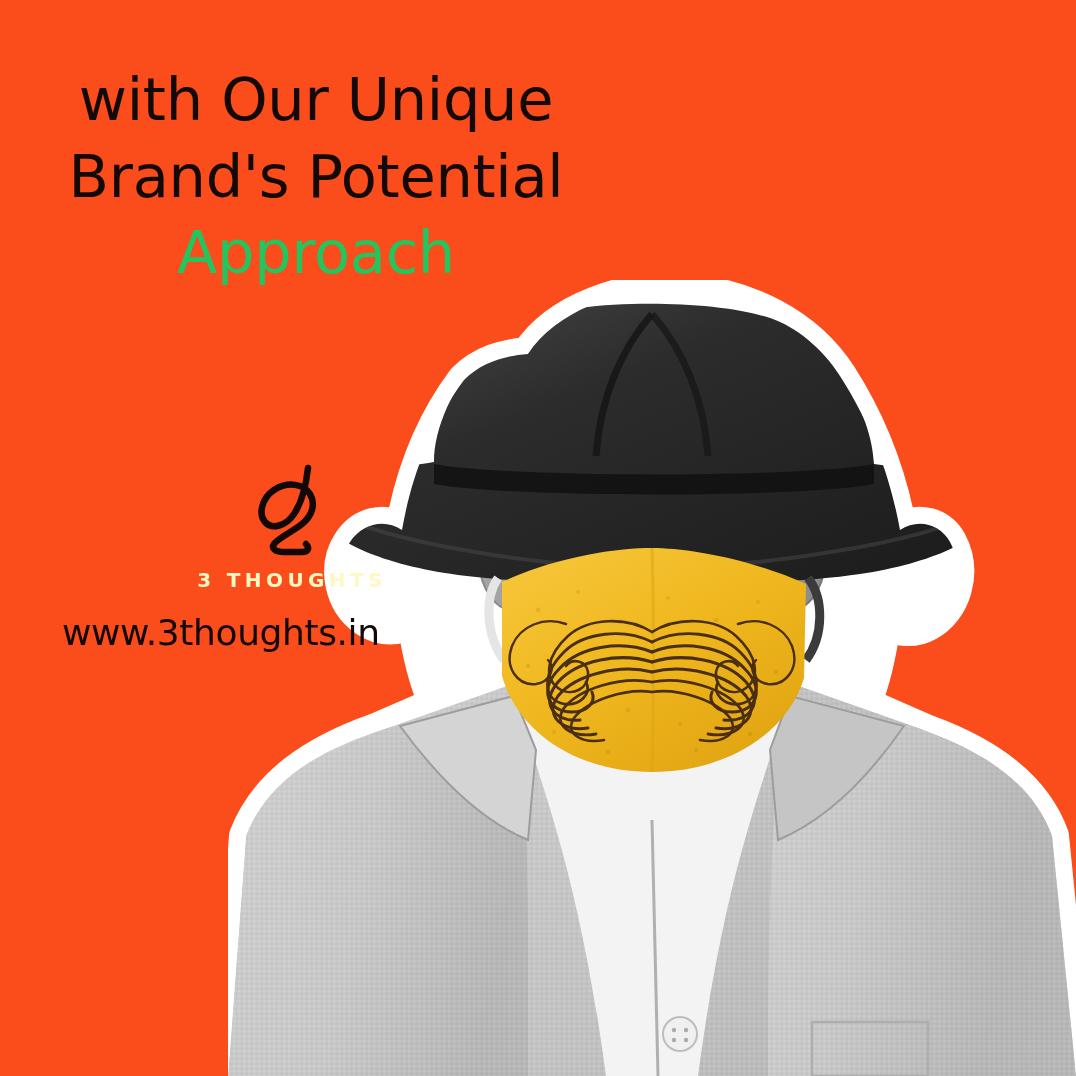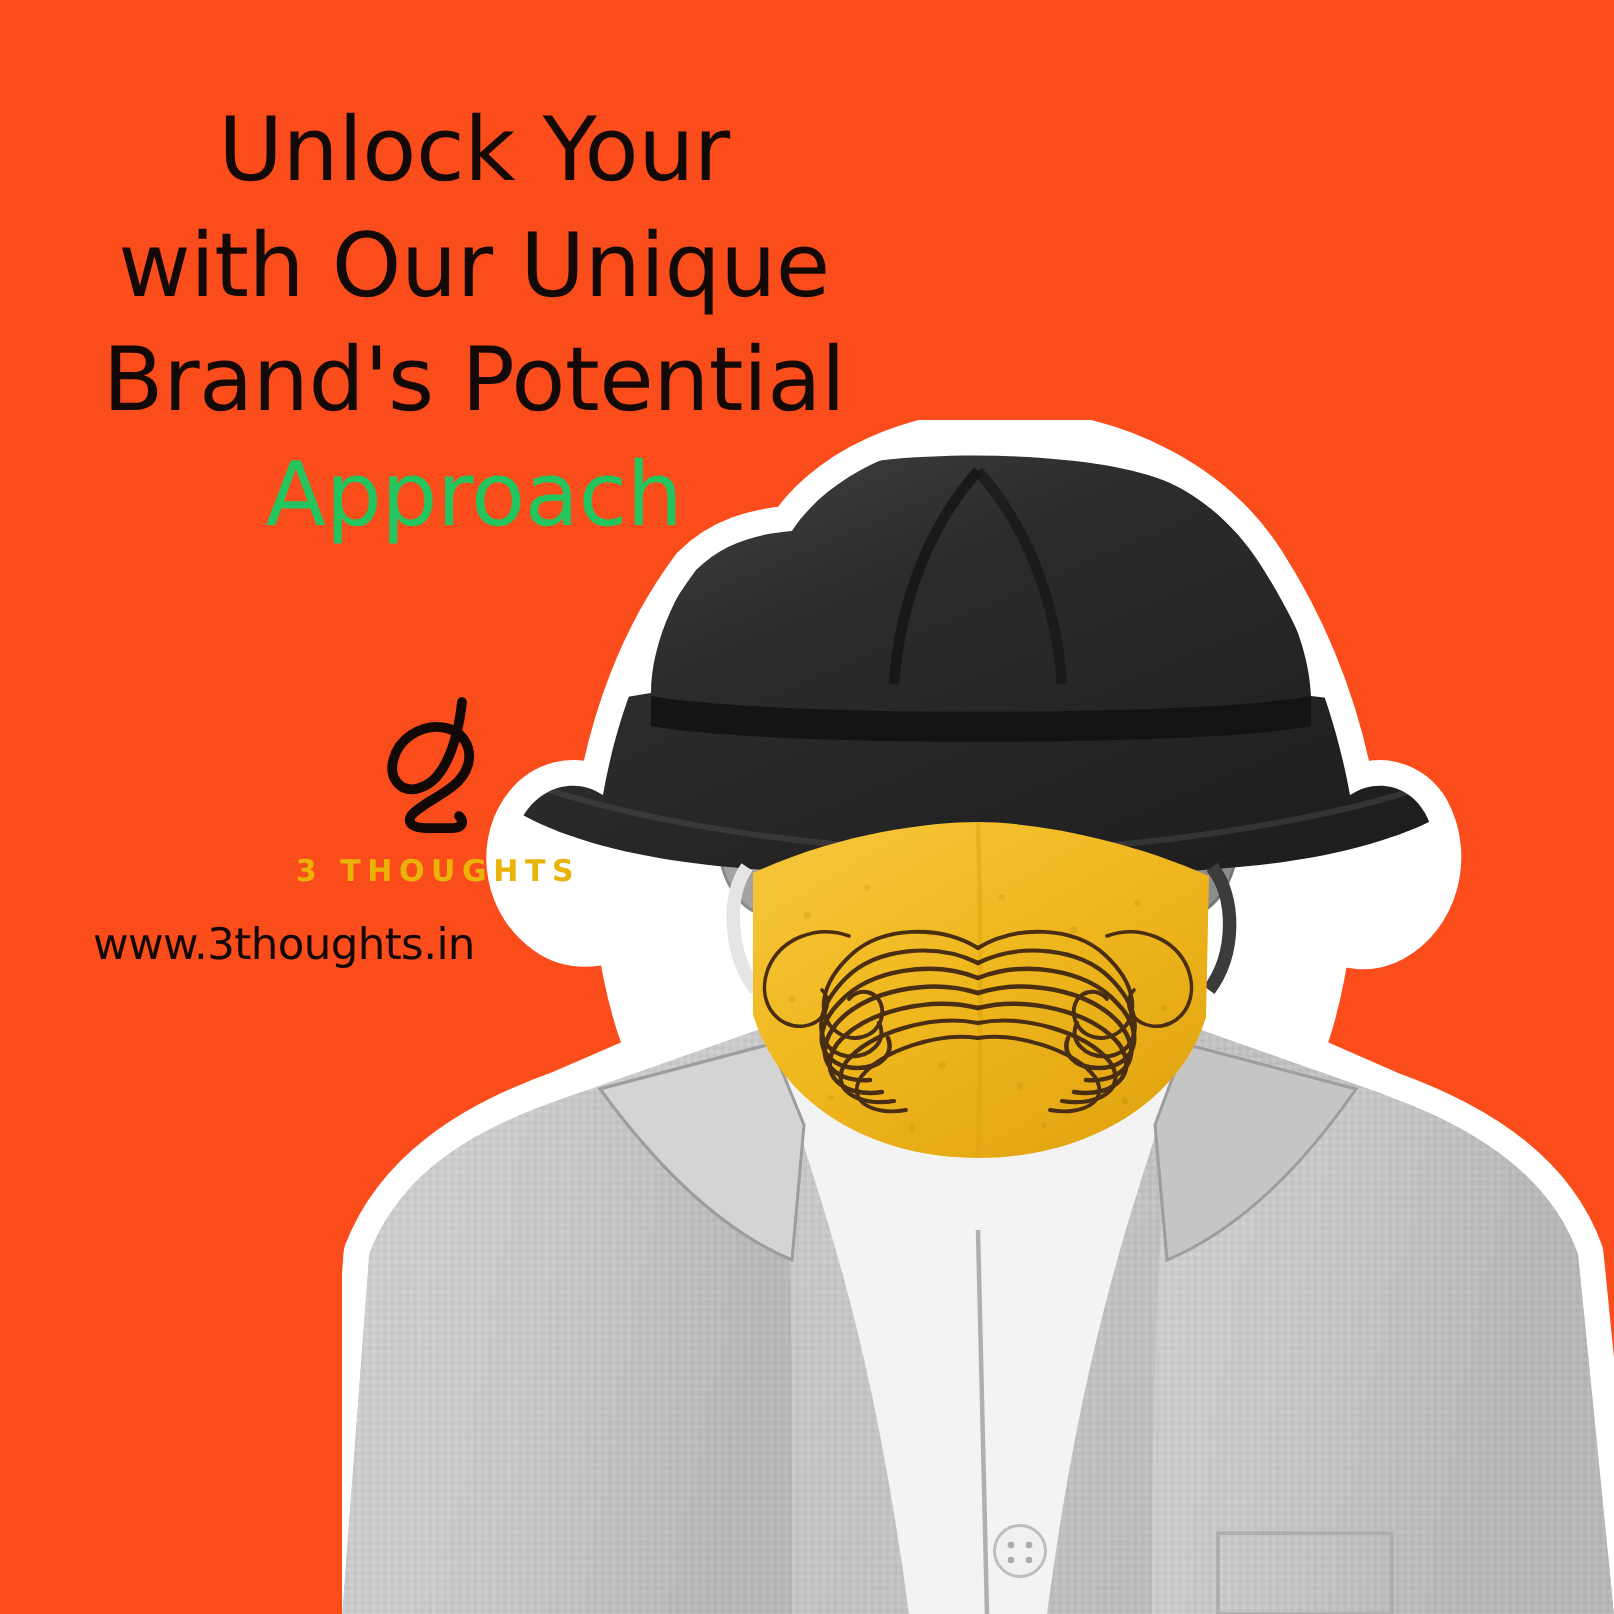--- a/index.html
+++ b/index.html
@@ -46,33 +46,33 @@
     z-index: 40;
     text-align: center;
   }
   .logo-mark {
     width: 92px;
     height: 100px;
     margin: 0 auto 6px auto;
     display: block;
   }
   .logo-word {
-    color: #eab308;
+    color: #fef9c3;
     font-size: 20px;
     font-weight: 700;
     letter-spacing: 4.4px;
     white-space: nowrap;
   }
 
   
   .url {
     position: absolute;
     left: 62px;
     top: 612px;
-    font-size: 29px;
+    font-size: 36px;
     font-weight: 400;
     color: #120806;
     letter-spacing: -0.4px;
     white-space: nowrap;
     z-index: 40;
   }
 
   
   .cutout {
     position: absolute;
@@ -332,21 +332,20 @@
             <path d="M 510 344 C 532 336, 556 346, 564 366 C 572 388, 558 406, 540 404
                      C 526 402, 520 388, 528 380"></path>
           </g>
         </g>
 
       </g>
     </svg>
   </div>
 
   <div class="headline">
-    <span class="ln dark">Unlock Your</span>
     <span class="ln dark">with Our Unique</span>
     <span class="ln dark">Brand's Potential</span>
     <span class="ln light">Approach</span>
   </div>
 
   <div class="logo-block">
     <svg class="logo-mark" viewBox="0 0 92 100">
       <path d="M 62 6
                C 60 24, 56 40, 48 52
                C 40 64, 26 68, 19 60

